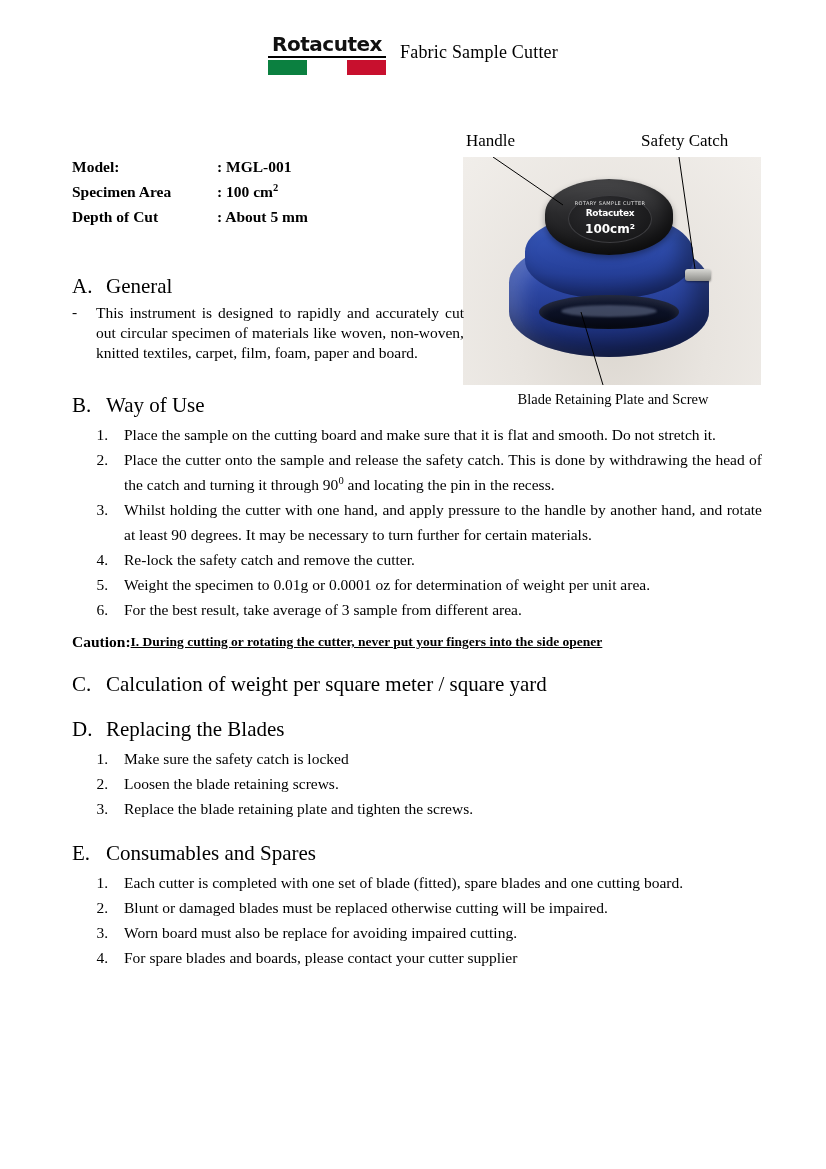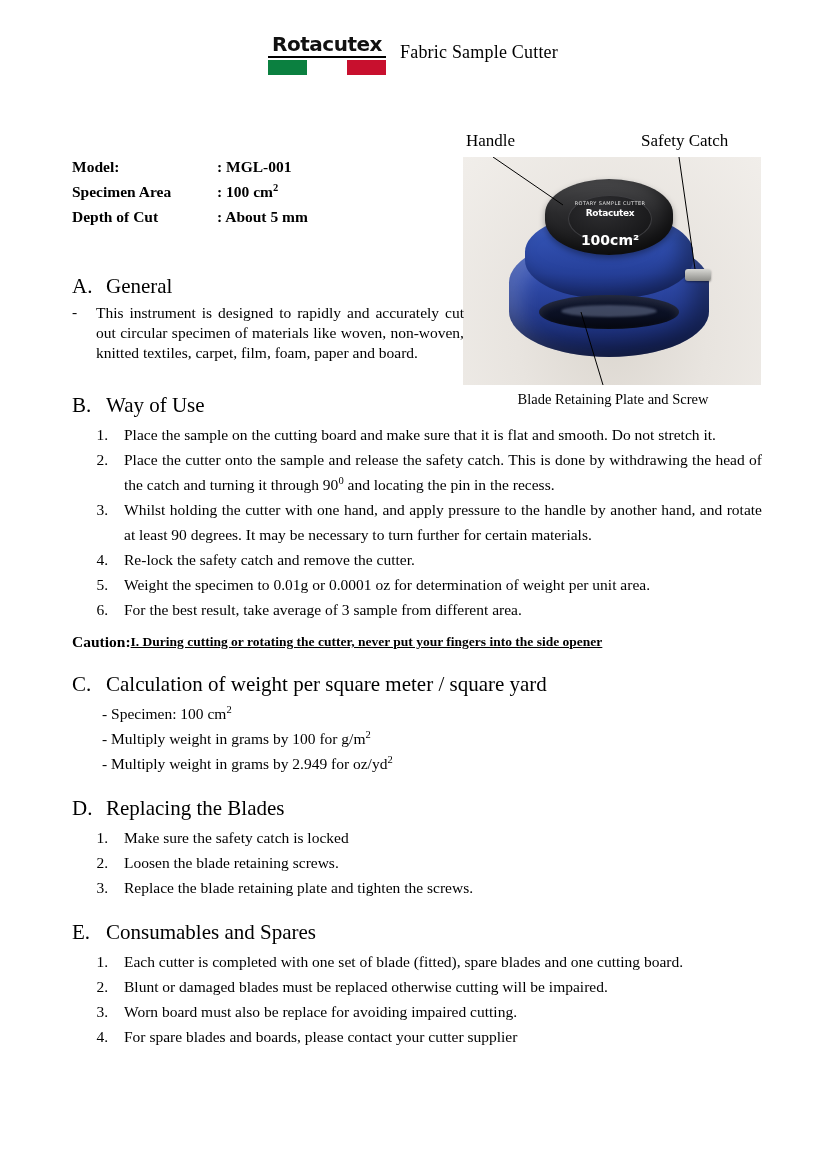--- a/index.html
+++ b/index.html
@@ -163,23 +163,23 @@
     margin-top: 4px;
     opacity: .85;
   }
   .knob-label .kl-brand {
     font-size: 9px;
     font-weight: bold;
     margin-top: 2px;
     letter-spacing: -.3px;
   }
   .knob-label .kl-spec {
-    font-size: 14px;
+    font-size: 12px;
     font-weight: bold;
-    margin-top: 14px;
+    margin-top: 4px;
   }
   .side-opener {
     position: absolute;
     left: 76px;
     top: 138px;
     width: 140px;
     height: 34px;
     border-radius: 50% / 50%;
     background: linear-gradient(180deg, #10172f 0%, #0a0f22 60%, #05070f 100%);
     box-shadow: inset 0 4px 8px rgba(255,255,255,.1);
@@ -390,25 +390,20 @@
       <div class="caution-l1">
         <span class="c-word">Caution</span>
           <span class="c-word">: </span>
         <span class="c-line">I. During cutting or rotating the cutter, never put your fingers into the side opener</span>
       </div>
     </div>
 
     <div class="sec-head" style="margin-top:18px;">
       <span class="letter">C.</span><span>Calculation of weight per square meter / square yard</span>
     </div>
-    <div class="calc-lines">
-      <div><span>- Specimen: 100 cm</span><sup>2</sup></div>
-      <div><span>- Multiply weight in grams by 100 for g/m</span><sup>2</sup></div>
-      <div><span>- Multiply weight in grams by 2.949 for oz/yd</span><sup>2</sup></div>
-    </div>
 
     <div class="sec-head" style="margin-top:20px;">
       <span class="letter">D.</span><span>Replacing the Blades</span>
     </div>
     <ol class="num indent-list">
       <li>
         <span class="n">1.</span>
         <span class="t">Make sure the safety catch is locked</span>
       </li>
       <li>

